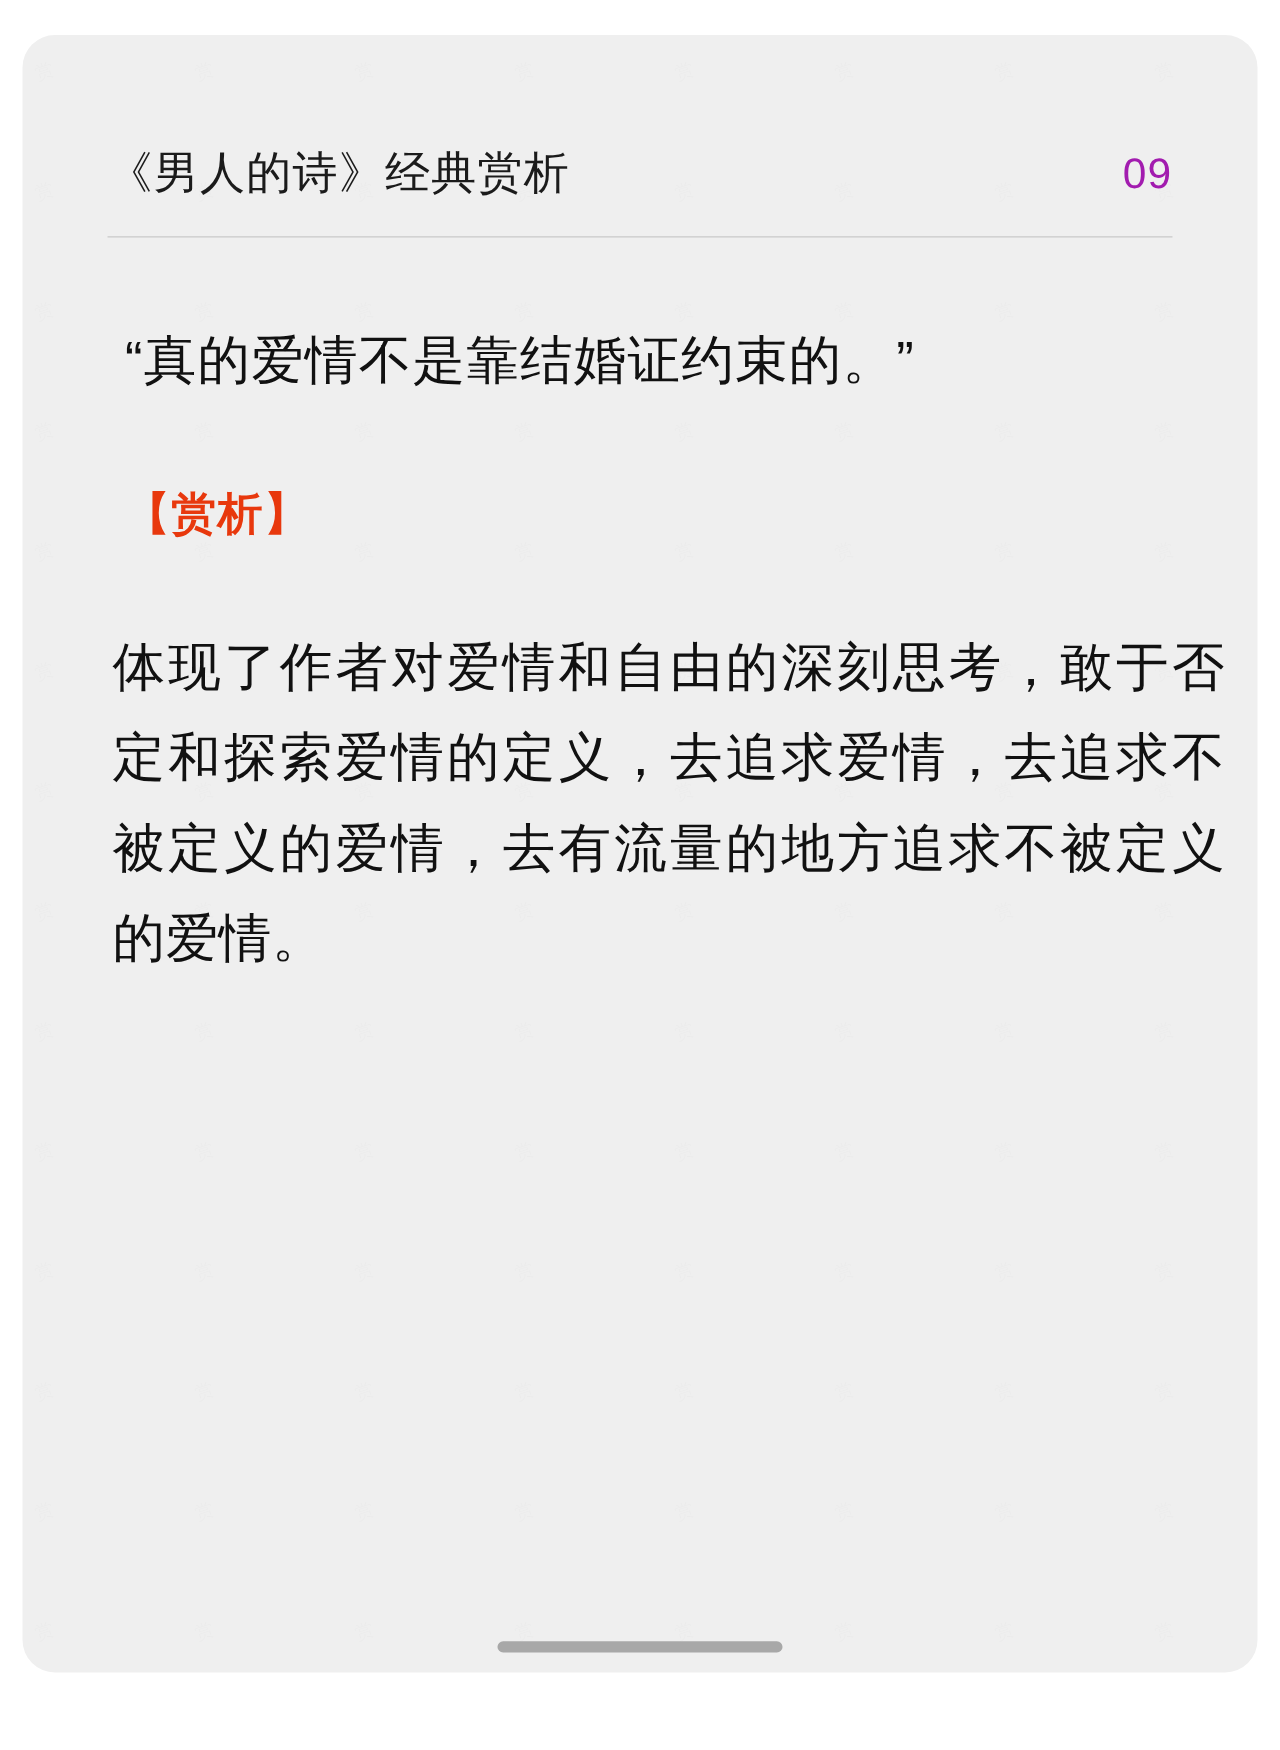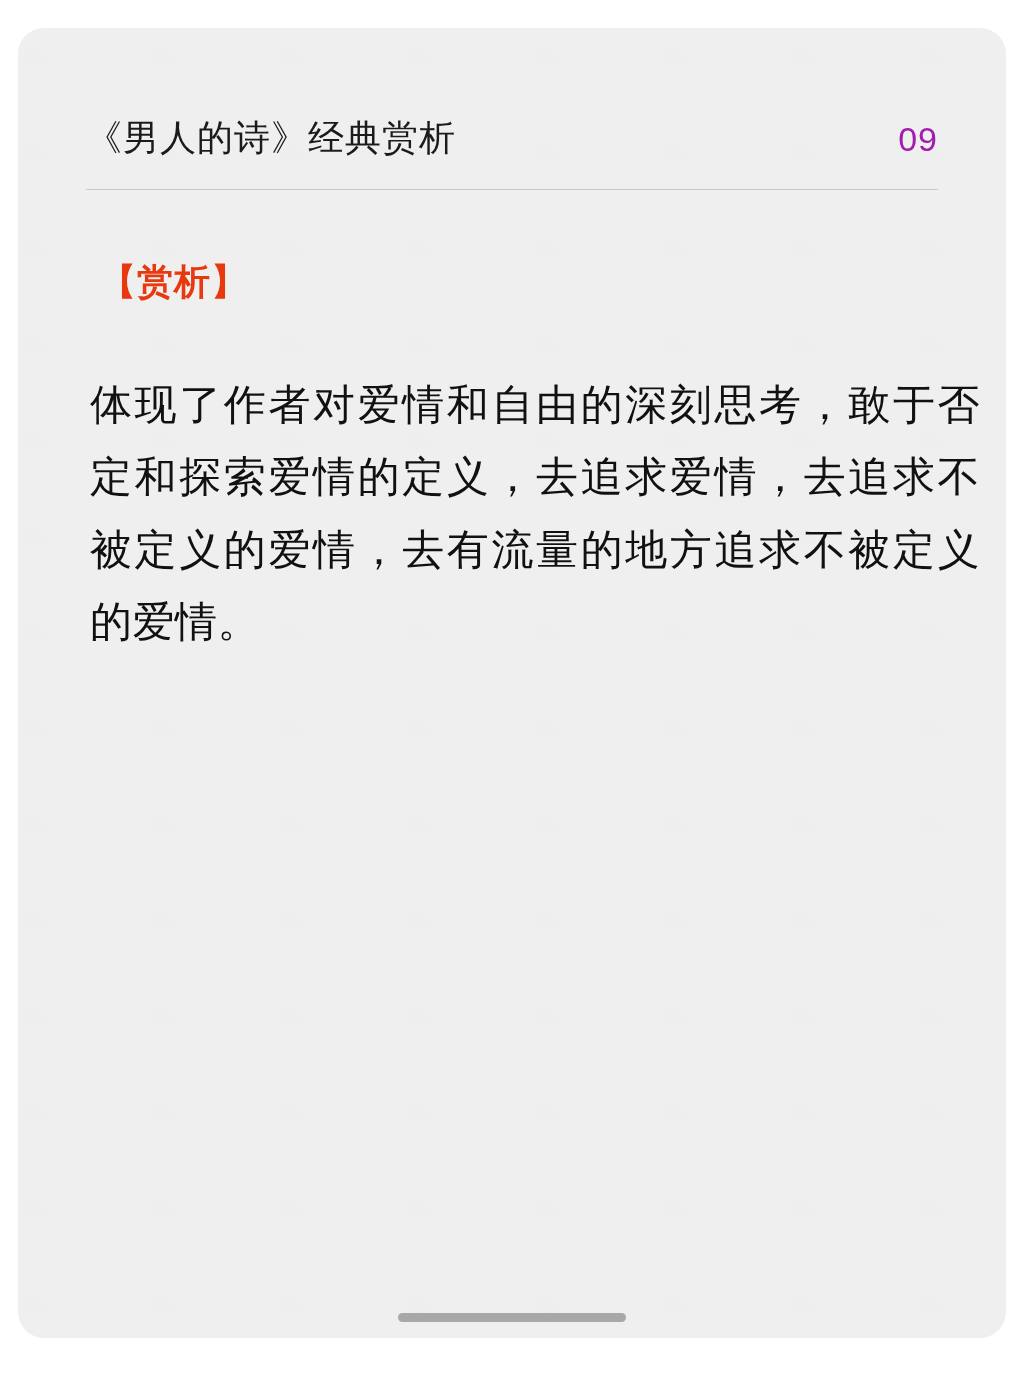--- a/index.html
+++ b/index.html
@@ -263,20 +263,21 @@
       <div class="header">
         <div class="header-title">《男人的诗》经典赏析</div>
         <div class="header-page-number">09</div>
       </div>
 
       <div class="header-rule"></div>
 
       <div class="body">
 
 
+        <div class="quote-line">“真的爱情不是靠结婚证约束的。”</div>
 
         <div class="section-label label-analysis">【赏析】</div>
 
         <div class="analysis-text">体现了作者对爱情和自由的深刻思考，敢于否定和探索爱情的定义，去追求爱情，去追求不被定义的爱情，去有流量的地方追求不被定义的爱情。</div>
 
       </div>
     </div>
   </div>
 
   <div class="home-indicator"></div>

